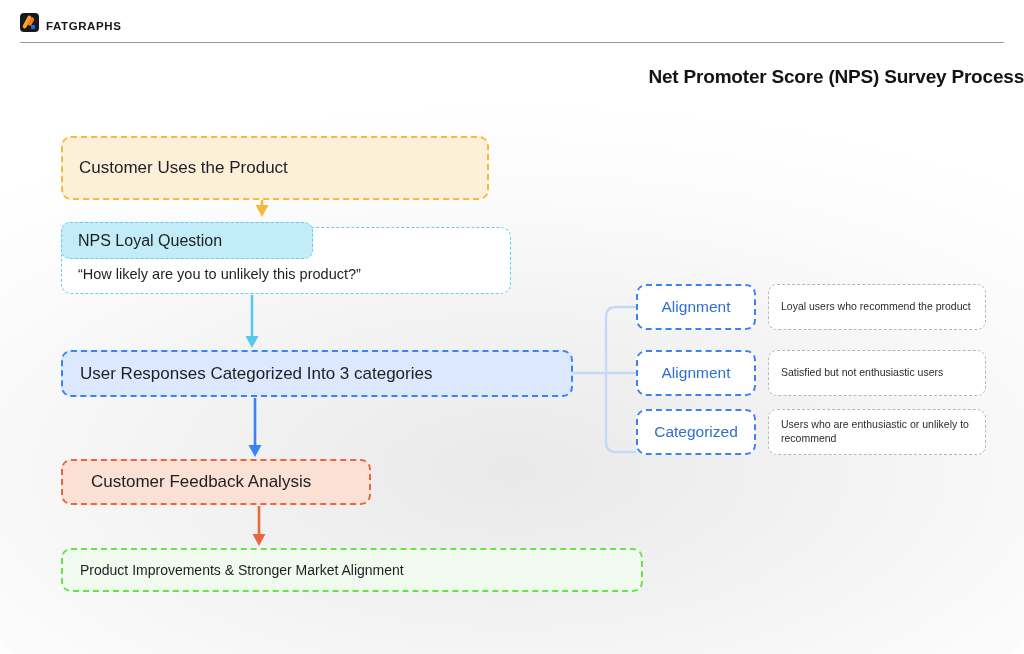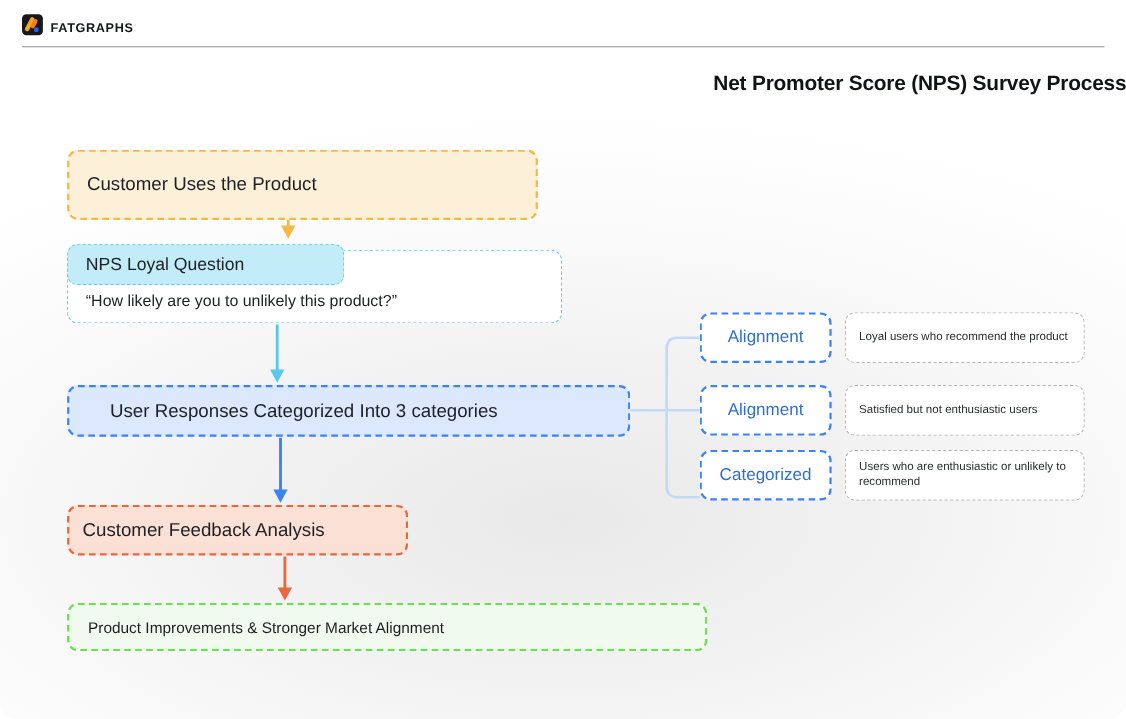--- a/index.html
+++ b/index.html
@@ -152,30 +152,30 @@
 
   
   .n-responses {
     left: 61px; top: 350px;
     width: 512px; height: 47px;
     border-radius: 10px;
     border-color: #3b82f6;
     background: #dbe8fd;
     padding-left: 17px;
   }
-  .n-responses .label { font-size: 17px; color: #1c1f24; margin-left: 20px; }
+  .n-responses .label { font-size: 17px; color: #1c1f24; }
 
   
   .n-feedback {
     left: 61px; top: 459px;
     width: 310px; height: 46px;
     border-radius: 10px;
     border-color: #e8673c;
     background: #fbe0d6;
-    padding-left: 12px;
+    padding-left: 28px;
   }
   .n-feedback .label { font-size: 17px; color: #1c1f24; }
 
   
   .n-improve {
     left: 61px; top: 548px;
     width: 582px; height: 44px;
     border-radius: 10px;
     border-color: #66e24a;
     background: #f1faee;

